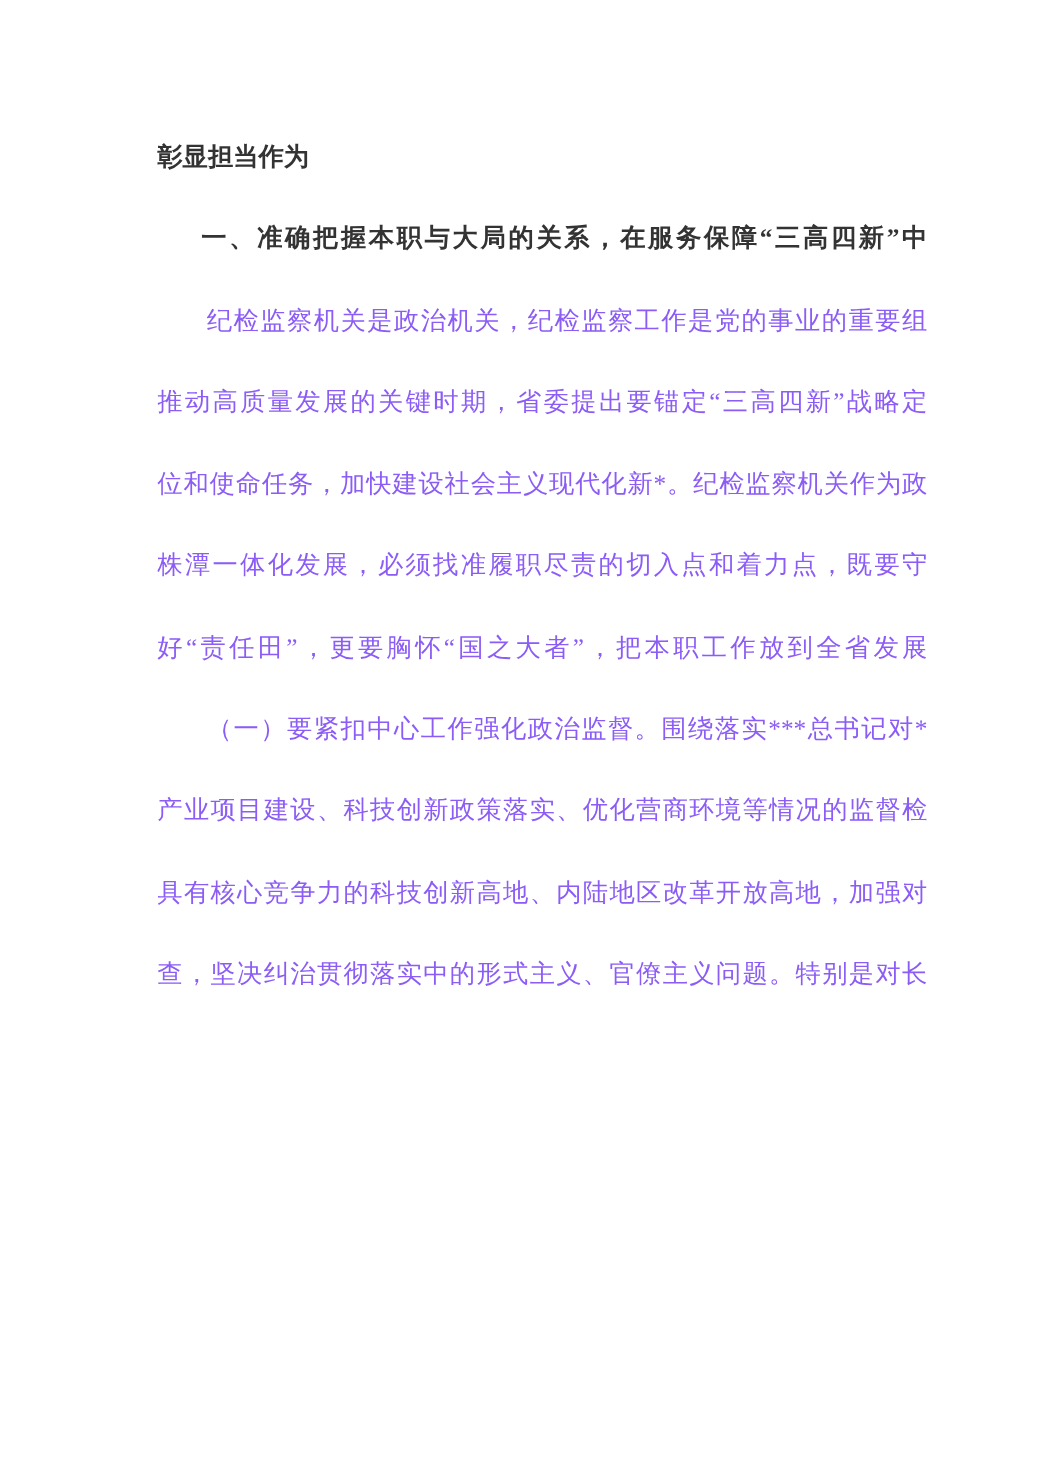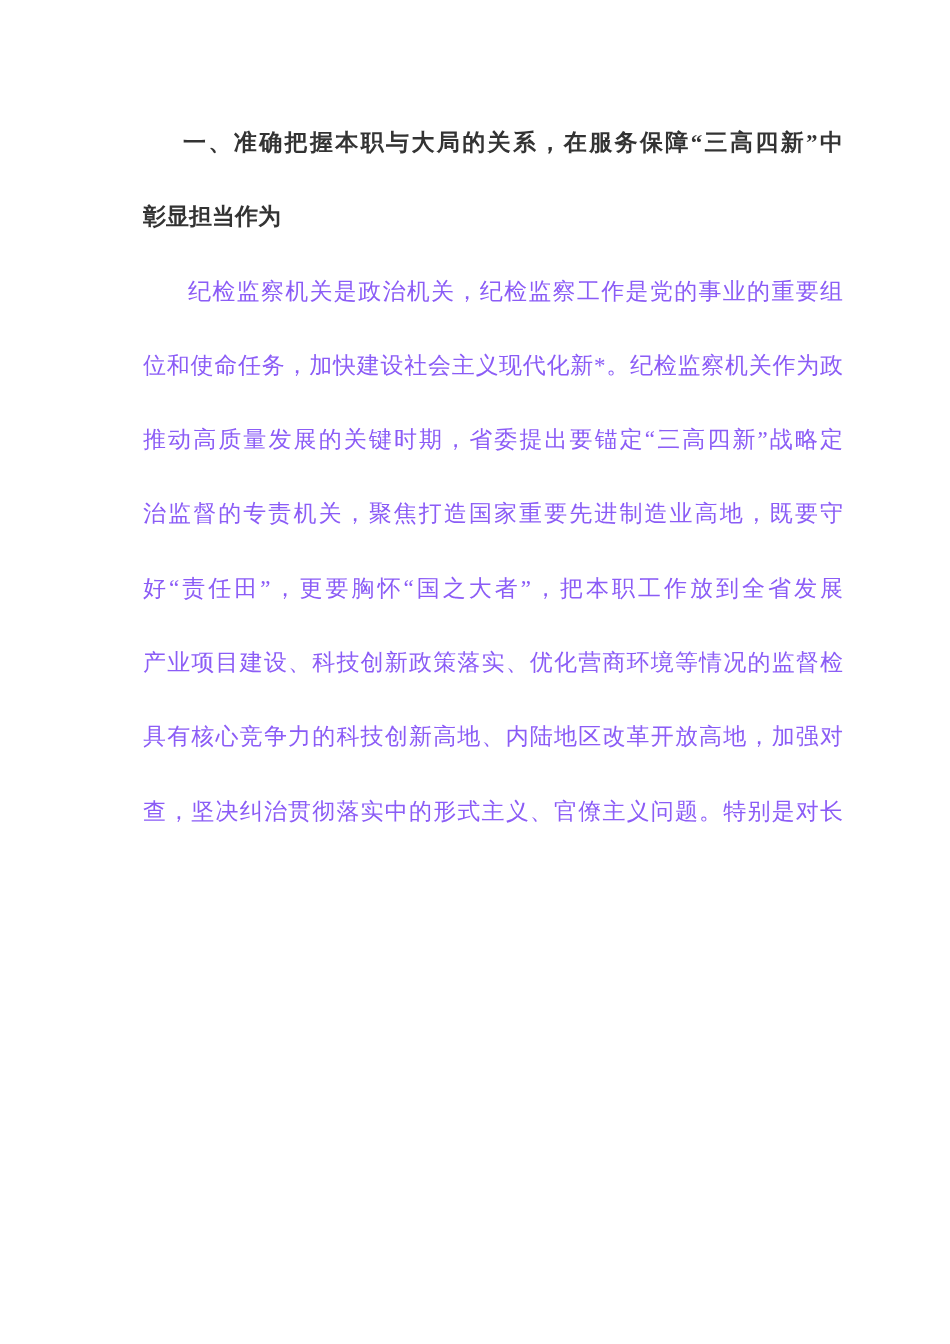--- a/index.html
+++ b/index.html
@@ -46,27 +46,28 @@
     .heading.first {
       text-indent: 40px;
     }
   </style>
 </head>
 <body>
 
 <div class="page">
   <div class="content">
 
+    <div class="line heading">彰显担当作为</div>
     <div class="line heading first j">一、准确把握本职与大局的关系，在服务保障“三高四新”中</div>
-    <div class="line heading">彰显担当作为</div>
 
     <div class="line first j">纪检监察机关是政治机关，纪检监察工作是党的事业的重要组</div>
+    <div class="line j">推动高质量发展的关键时期，省委提出要锚定“三高四新”战略定</div>
     <div class="line j">位和使命任务，加快建设社会主义现代化新*。纪检监察机关作为政</div>
-    <div class="line j">推动高质量发展的关键时期，省委提出要锚定“三高四新”战略定</div>
-    <div class="line j">治监督的专责机关，聚焦打造国家重要先进制造业高地，既要守</div>
+    <div class="line j">株潭一体化发展，必须找准履职尽责的切入点和着力点，既要守</div>
     <div class="line j">好“责任田”，更要胸怀“国之大者”，把本职工作放到全省发展</div>
 
+    <div class="line first j">（一）要紧扣中心工作强化政治监督。围绕落实***总书记对*</div>
     <div class="line j">产业项目建设、科技创新政策落实、优化营商环境等情况的监督检</div>
     <div class="line j">具有核心竞争力的科技创新高地、内陆地区改革开放高地，加强对</div>
     <div class="line j">查，坚决纠治贯彻落实中的形式主义、官僚主义问题。特别是对长</div>
 
   </div>
 </div>
 
 </body></html>

